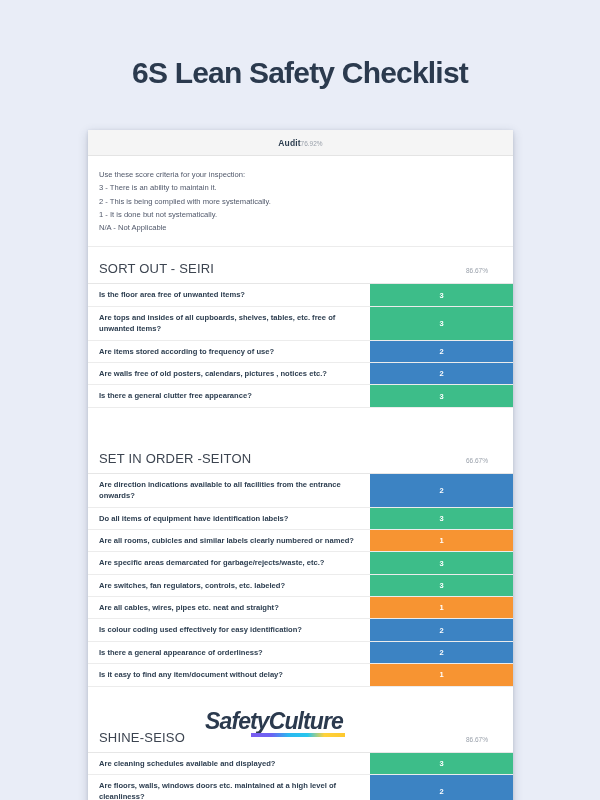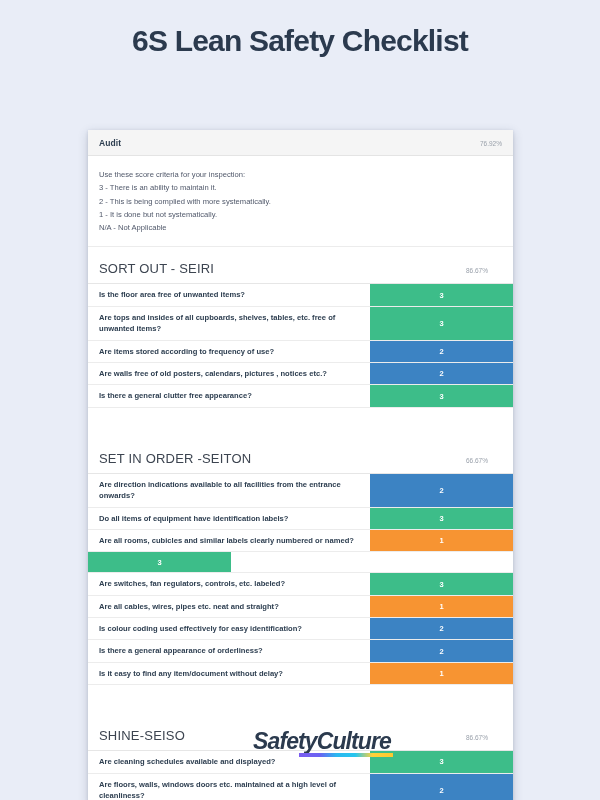--- a/index.html
+++ b/index.html
@@ -21,42 +21,42 @@
     box-sizing: border-box;
   }
 
   
   .page-title {
     text-align: center;
     color: #2b3a4e;
     font-size: 30px;
     font-weight: bold;
     letter-spacing: -0.8px;
-    padding-top: 24px;
+    padding-top: 56px;
     line-height: 1.1;
   }
 
   
   .card {
     position: absolute;
     left: 88px;
     top: 130px;
     width: 425px;
     background: #ffffff;
     box-shadow: 0 3px 10px rgba(40, 55, 85, 0.20),
                 0 1px 3px rgba(40, 55, 85, 0.16);
     box-sizing: border-box;
     overflow: hidden;
   }
 
   
   .audit-band {
     display: flex;
     align-items: center;
-    justify-content: space-between;
+    justify-content: center;
     background: #f5f5f5;
     border-bottom: 1px solid #e4e4e4;
     padding: 8px 11px 7px 11px;
   }
   .audit-title {
     font-size: 8.5px;
     font-weight: bold;
     color: #2d3e50;
     letter-spacing: 0.1px;
   }
@@ -135,25 +135,24 @@
   }
 
   .section-tail {
     height: 9px;
   }
 
   
   .footer {
     position: absolute;
     left: 0;
-    top: 730px;
+    top: 710px;
     width: 548px;
     display: flex;
     justify-content: center;
-    margin-left: 48px;
   }
   .logo {
     position: relative;
     display: inline-block;
   }
   .logo-text {
     font-size: 23px;
     font-weight: bold;
     font-style: italic;
     color: #2b3a4e;
@@ -238,20 +237,21 @@
             </div>
             <div class="row">
               <div class="row-label">Do all items of equipment have identification labels?</div>
               <div class="row-score" style="background: rgb(61, 189, 137);">3</div>
             </div>
             <div class="row">
               <div class="row-label">Are all rooms, cubicles and similar labels clearly numbered or named?</div>
               <div class="row-score" style="background: rgb(247, 148, 50);">1</div>
             </div>
             <div class="row">
+              <div class="row-label">Are specific areas demarcated for garbage/rejects/waste, etc.?</div>
               <div class="row-score" style="background: rgb(61, 189, 137);">3</div>
             </div>
             <div class="row">
               <div class="row-label">Are switches, fan regulators, controls, etc. labeled?</div>
               <div class="row-score" style="background: rgb(61, 189, 137);">3</div>
             </div>
             <div class="row">
               <div class="row-label">Are all cables, wires, pipes etc. neat and straight?</div>
               <div class="row-score" style="background: rgb(247, 148, 50);">1</div>
             </div>

